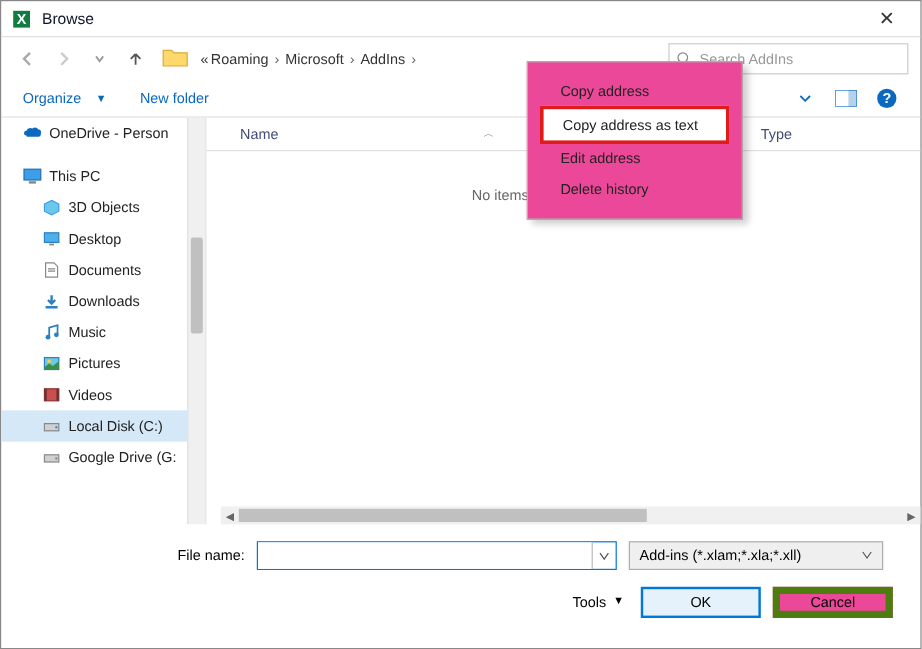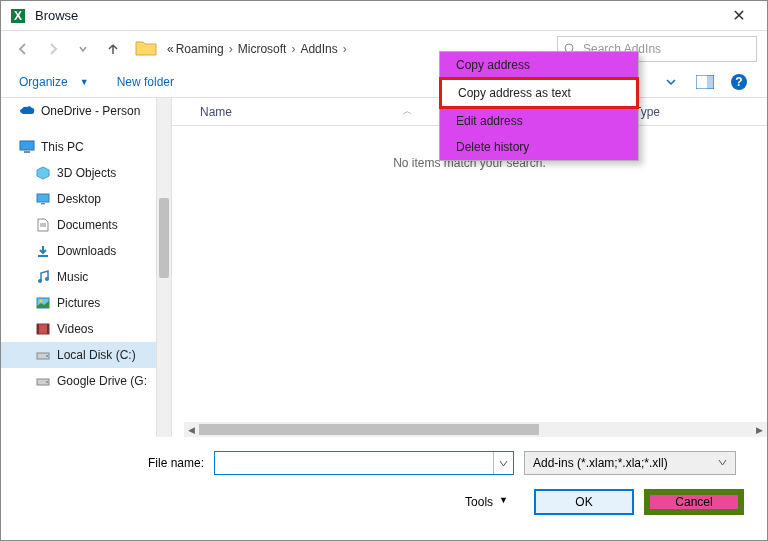--- a/index.html
+++ b/index.html
@@ -39,24 +39,24 @@
   .content-scroll .hthumb{position:absolute;top:2px;bottom:2px;left:15px;width:340px;background:#c0c0c0;}
   .content-scroll .arrow{position:absolute;top:0;bottom:0;width:15px;display:flex;align-items:center;justify-content:center;color:#666;font-size:9px;}
   .bottom { padding: 14px 23px 12px; }
   .row-file { display:flex;align-items:center;gap:10px; }
   .lbl { width:180px; text-align:right;}
   .file-input-wrap { width:300px; height:24px; border:1px solid #0078d7; background:#fff; position:relative; display:flex;align-items:center;}
   .file-input-wrap input { flex:1; border:none; outline:none; padding:0 6px; height:100%; font-size:12px;}
   .file-input-wrap .dd { width:20px;text-align:center;color:#555;border-left:1px solid #bbb;height:100%;display:flex;align-items:center;justify-content:center;}
   .filter-select { width:212px;height:24px;border:1px solid #adadad;display:flex;align-items:center;padding:0 8px;justify-content:space-between;background:#efefef;}
   .row-buttons { display:flex;justify-content:flex-end;align-items:center;gap:10px;margin-top:14px;}
-  .tools-link { display:flex;align-items:flex-start;gap:6px;margin-right:16px;}
+  .tools-link { display:flex;align-items:flex-start;gap:6px;margin-right:4px;}
   .btn { width:100px;height:26px;border:6px solid #4d7c0f;background:#ec4899;display:flex;align-items:center;justify-content:center;}
   .btn.primary { border:2px solid #0078d7; background:#e5f1fb;}
-  .context-menu { position:absolute; left:438px; top:50px; width:200px; background:#d946ef; border:1px solid #b0b0b0; box-shadow:4px 4px 6px rgba(0,0,0,0.2); padding:0; z-index:100;}
+  .context-menu { position:absolute; left:438px; top:50px; width:180px; background:#ec4899; border:1px solid #b0b0b0; box-shadow:4px 4px 6px rgba(0,0,0,0.2); padding:11px; z-index:100;}
   .ctx-item { padding:6px 16px; color:#222; }
   .ctx-item.highlighted { background:#fff; border:3px solid #e01b1b; margin:-1px;}
   .caret-dd { font-size:9px;}
 </style>
 </head>
 <body>
 
 <div class="dialog">
 
   <div class="titlebar">

